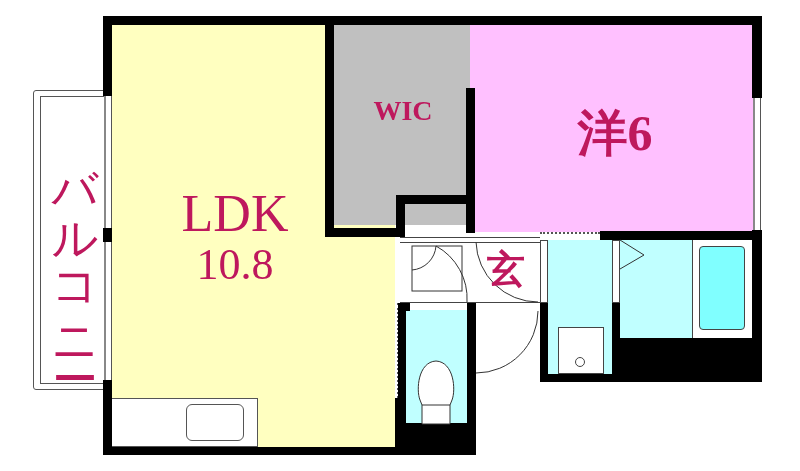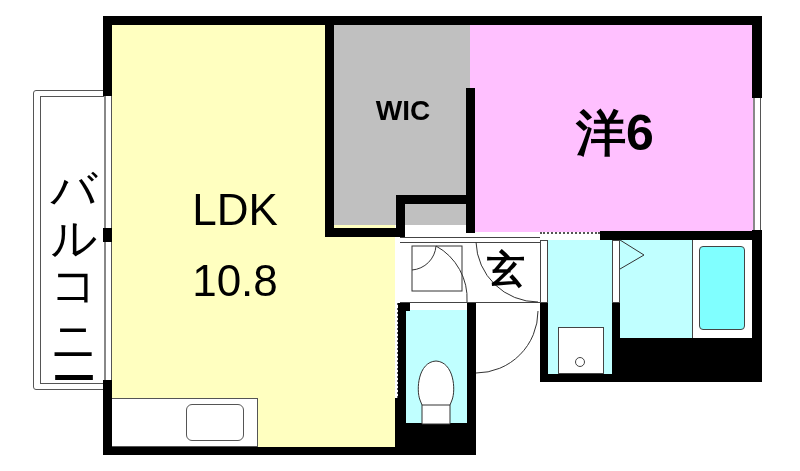--- a/index.html
+++ b/index.html
@@ -1,19 +1,19 @@
 <!DOCTYPE html>
 <html><head>
 <meta charset="utf-8">
 <style>
   html, body { margin:0; padding:0; background:#ffffff; }
   body { width:800px; height:471px; position:relative; overflow:hidden; font-family:"Liberation Sans", sans-serif; }
   .abs { position:absolute; box-sizing:border-box; }
   .wall { position:absolute; background:#000; }
-  .label { position:absolute; color:#000000; font-weight:bold; font-family:Liberation Sans, sans-serif; text-align:center; line-height:1; }
+  .label { position:absolute; color:#be185d; font-weight:bold; font-family:Liberation Serif, serif; text-align:center; line-height:1; }
   svg { position:absolute; left:0; top:0; }
 </style>
 </head>
 <body>
 
 <div class="abs" style="left:112px;top:25px;width:283px;height:422px;background:#FFFFC0;"></div>
 <div class="abs" style="left:333px;top:25px;width:137px;height:200px;background:#C0C0C0;"></div>
 <div class="abs" style="left:470px;top:25px;width:283px;height:207px;background:#FFC0FF;"></div>
 <div class="abs" style="left:400px;top:233px;width:140px;height:70px;background:#FFFFFF;"></div>
 <div class="abs" style="left:405px;top:310px;width:62px;height:115px;background:#C0FFFF;"></div>
@@ -79,17 +79,17 @@
   <rect x="412" y="246" width="50" height="45" fill="none" stroke="#333" stroke-width="1"></rect>
   <path d="M412,270 A26,26 0 0 0 436,246" fill="none" stroke="#333" stroke-width="1"></path>
   <path d="M436,246 A60,60 0 0 1 467,302" fill="none" stroke="#333" stroke-width="1"></path>
 
   <path d="M476,242 A62,62 0 0 0 538,302" fill="none" stroke="#333" stroke-width="1"></path>
   <path d="M476,373 A62,62 0 0 0 538,311" fill="none" stroke="#333" stroke-width="1"></path>
 
   <path d="M620,240 L644,255 L620,269" fill="none" stroke="#333" stroke-width="1"></path>
 </svg>
 
-<div class="label" style="left:170px;top:188px;width:130px;font-size:44px;font-weight:normal;">LDK</div>
-<div class="label" style="left:170px;top:243px;width:130px;font-size:44px;font-weight:normal;margin-top:16px;">10.8</div>
+<div class="label" style="left:170px;top:188px;width:130px;font-size:52px;font-weight:normal;">LDK</div>
+<div class="label" style="left:170px;top:243px;width:130px;font-size:44px;font-weight:normal;">10.8</div>
 <div class="label" style="left:340px;top:97px;width:126px;font-size:28px;">WIC</div>
 <div class="label" style="left:555px;top:108px;width:120px;font-size:50px;">洋6</div>
 <div class="label" style="left:478px;top:250px;width:56px;font-size:38px;">玄</div>
 
 </body></html>

